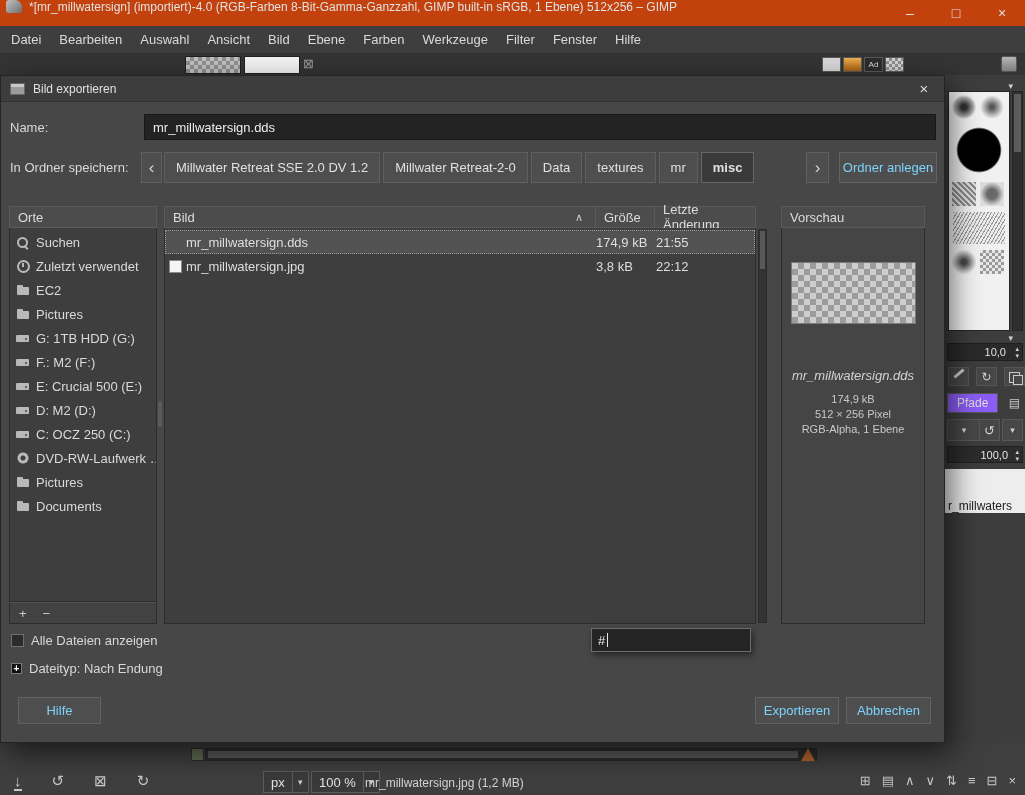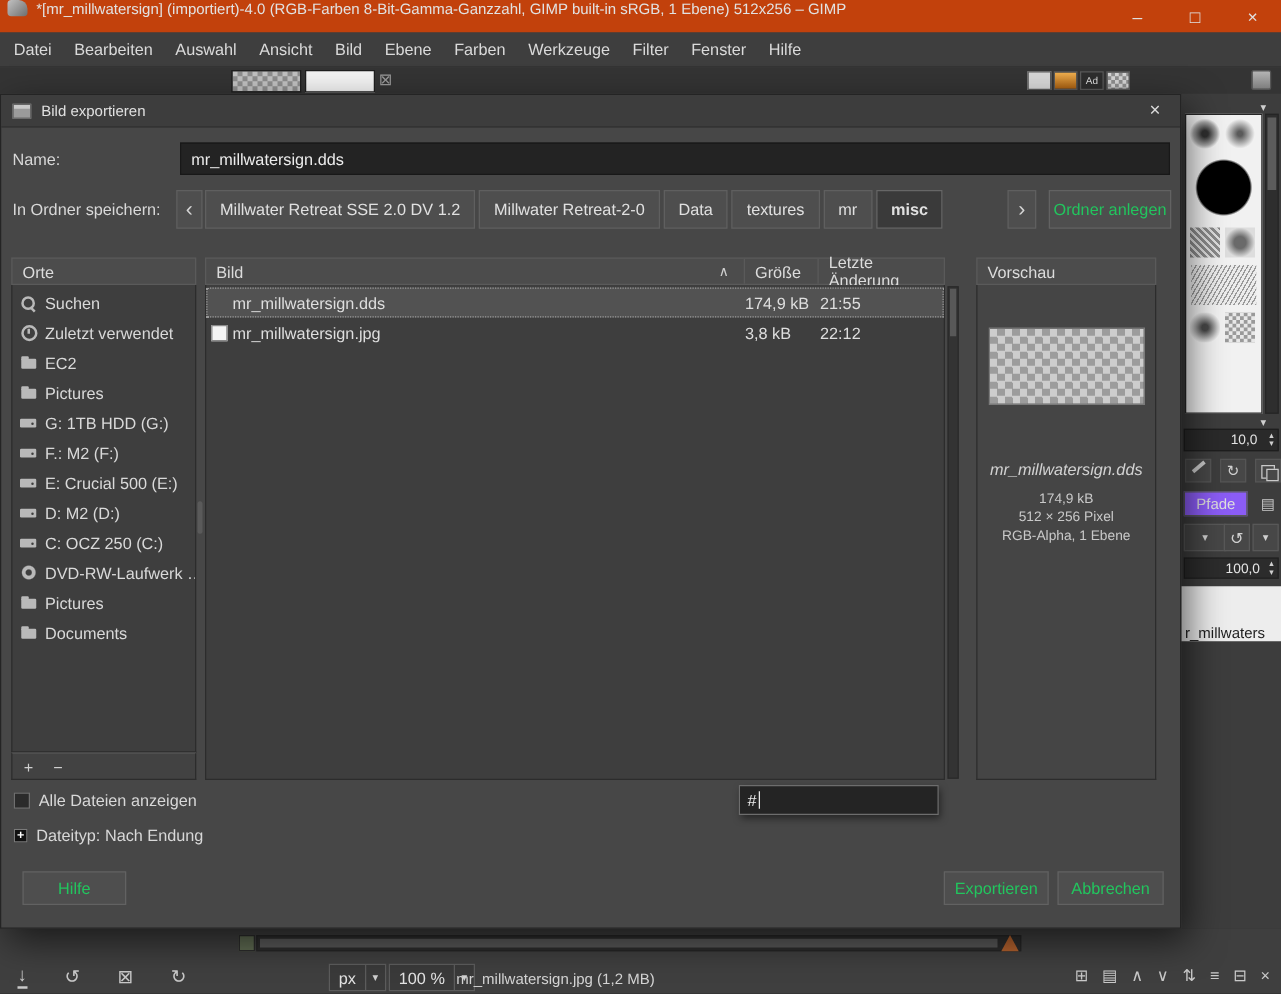--- a/index.html
+++ b/index.html
@@ -51,21 +51,21 @@
   .folder-label{top:84px}
 
   .crumb-nav{position:absolute;top:76px;width:21px;height:31px;background:#4e4e4e;border:1px solid #5f5f5f;
     display:flex;align-items:center;justify-content:center;font-size:17px;color:#d5d5d5}
   .crumb-back{left:140px}
   .crumb-fwd{left:805px;width:23px}
   .crumbs{position:absolute;left:163px;top:76px;height:31px;display:flex;gap:3px}
   .crumb{height:31px;padding:0 11px;background:#4e4e4e;border:1px solid #5f5f5f;display:flex;
     align-items:center;font-size:13px;color:#e0e0e0;white-space:nowrap}
   .crumb.active{background:#3a3a3a;border-color:#666;font-weight:bold}
-  .btn{background:#4e4e4e;border:1px solid #626262;color:#22c55e;font-size:13px;
+  .btn{background:#4e4e4e;border:1px solid #626262;color:#7dd3fc;font-size:13px;
     display:flex;align-items:center;justify-content:center}
   .create-folder{position:absolute;left:838px;top:76px;width:98px;height:31px}
 
   .panel-header{height:22px;background:#4c4c4c;border:1px solid #5a5a5a;display:flex;align-items:center;
     padding:0 8px;font-size:13px;color:#dcdcdc}
   .places{position:absolute;left:8px;top:130px;width:148px;height:418px}
   .places-body{position:absolute;top:22px;bottom:22px;left:0;right:0;background:#3e3e3e;
     border:1px solid #2c2c2c;border-top:none;padding-top:2px;overflow:hidden}
   .place{height:24px;display:flex;align-items:center;gap:6px;padding-left:6px;font-size:13px;color:#d9d9d9;white-space:nowrap}
   .places-foot{position:absolute;bottom:0;left:0;right:0;height:22px;background:#424242;

